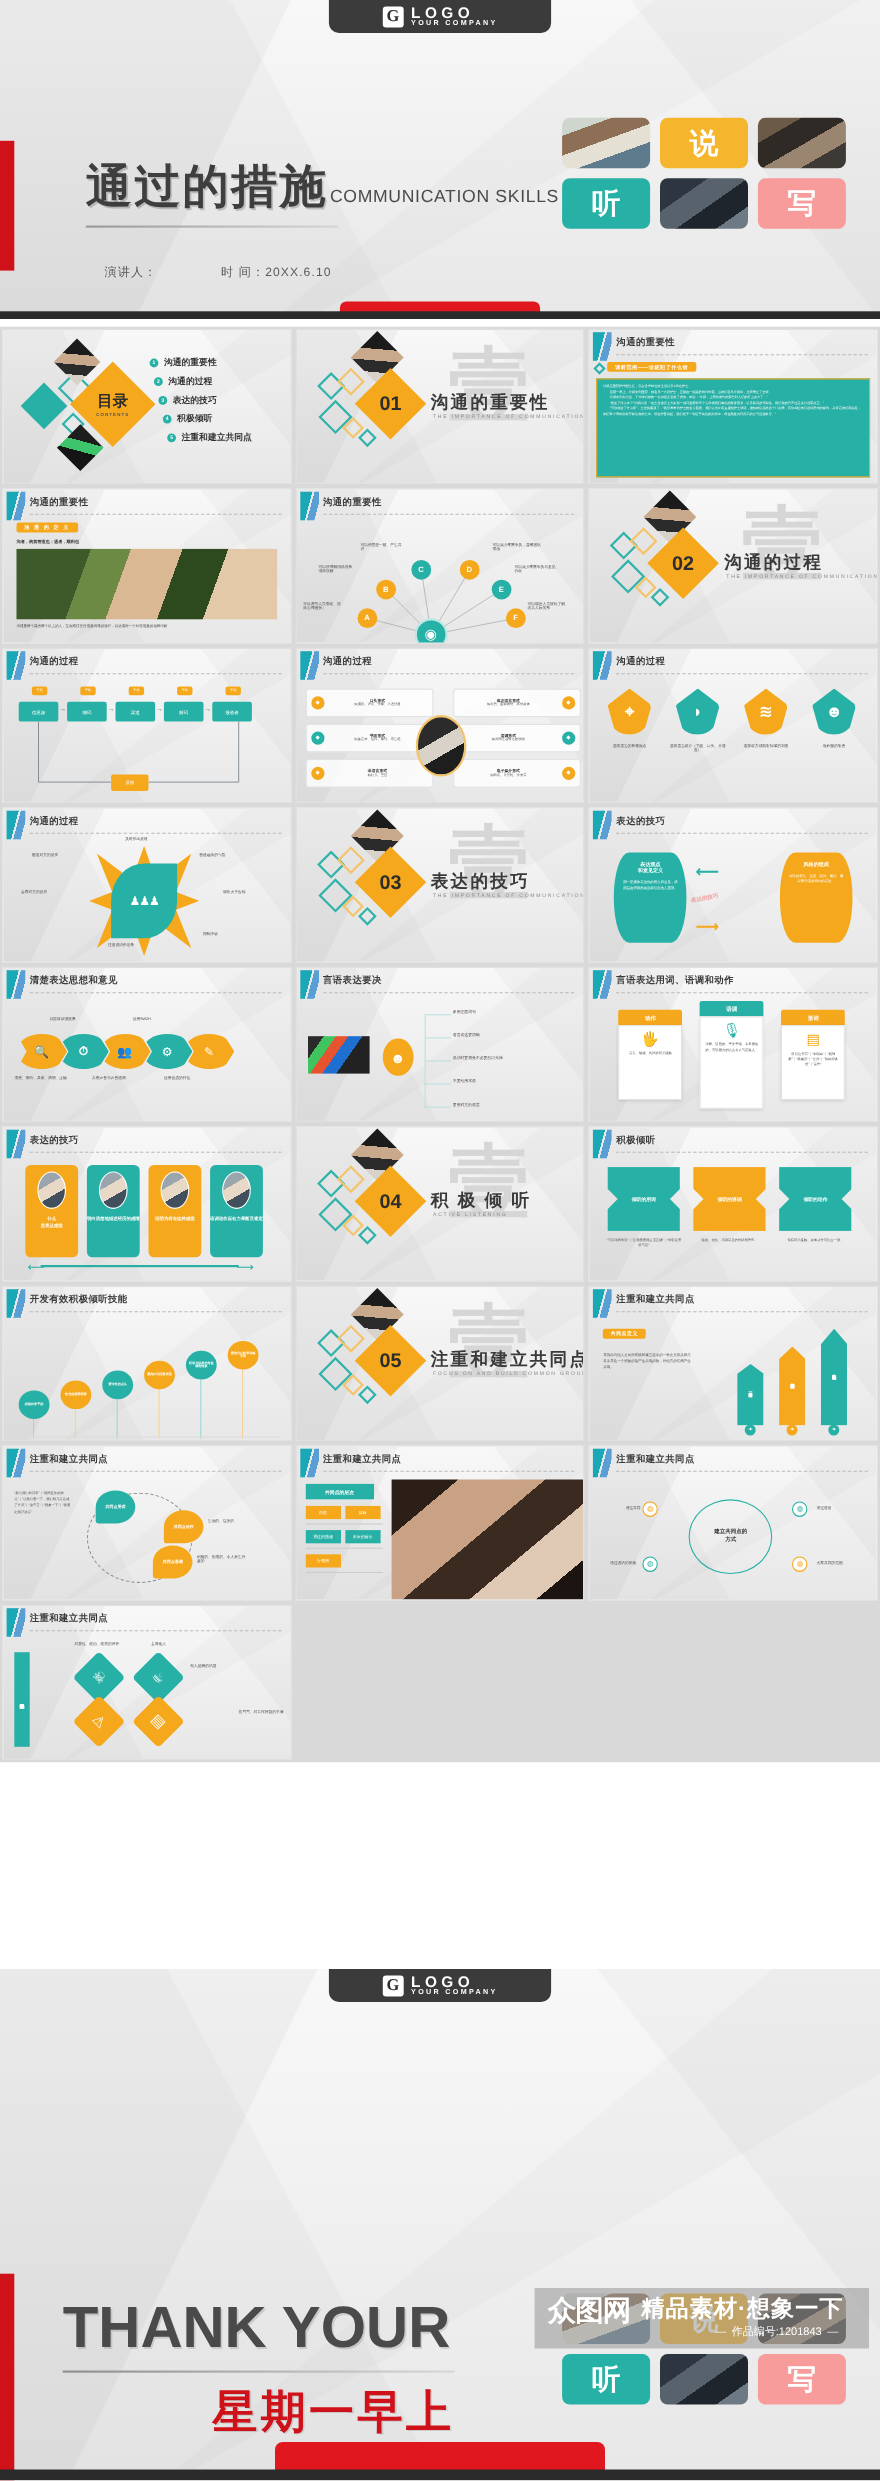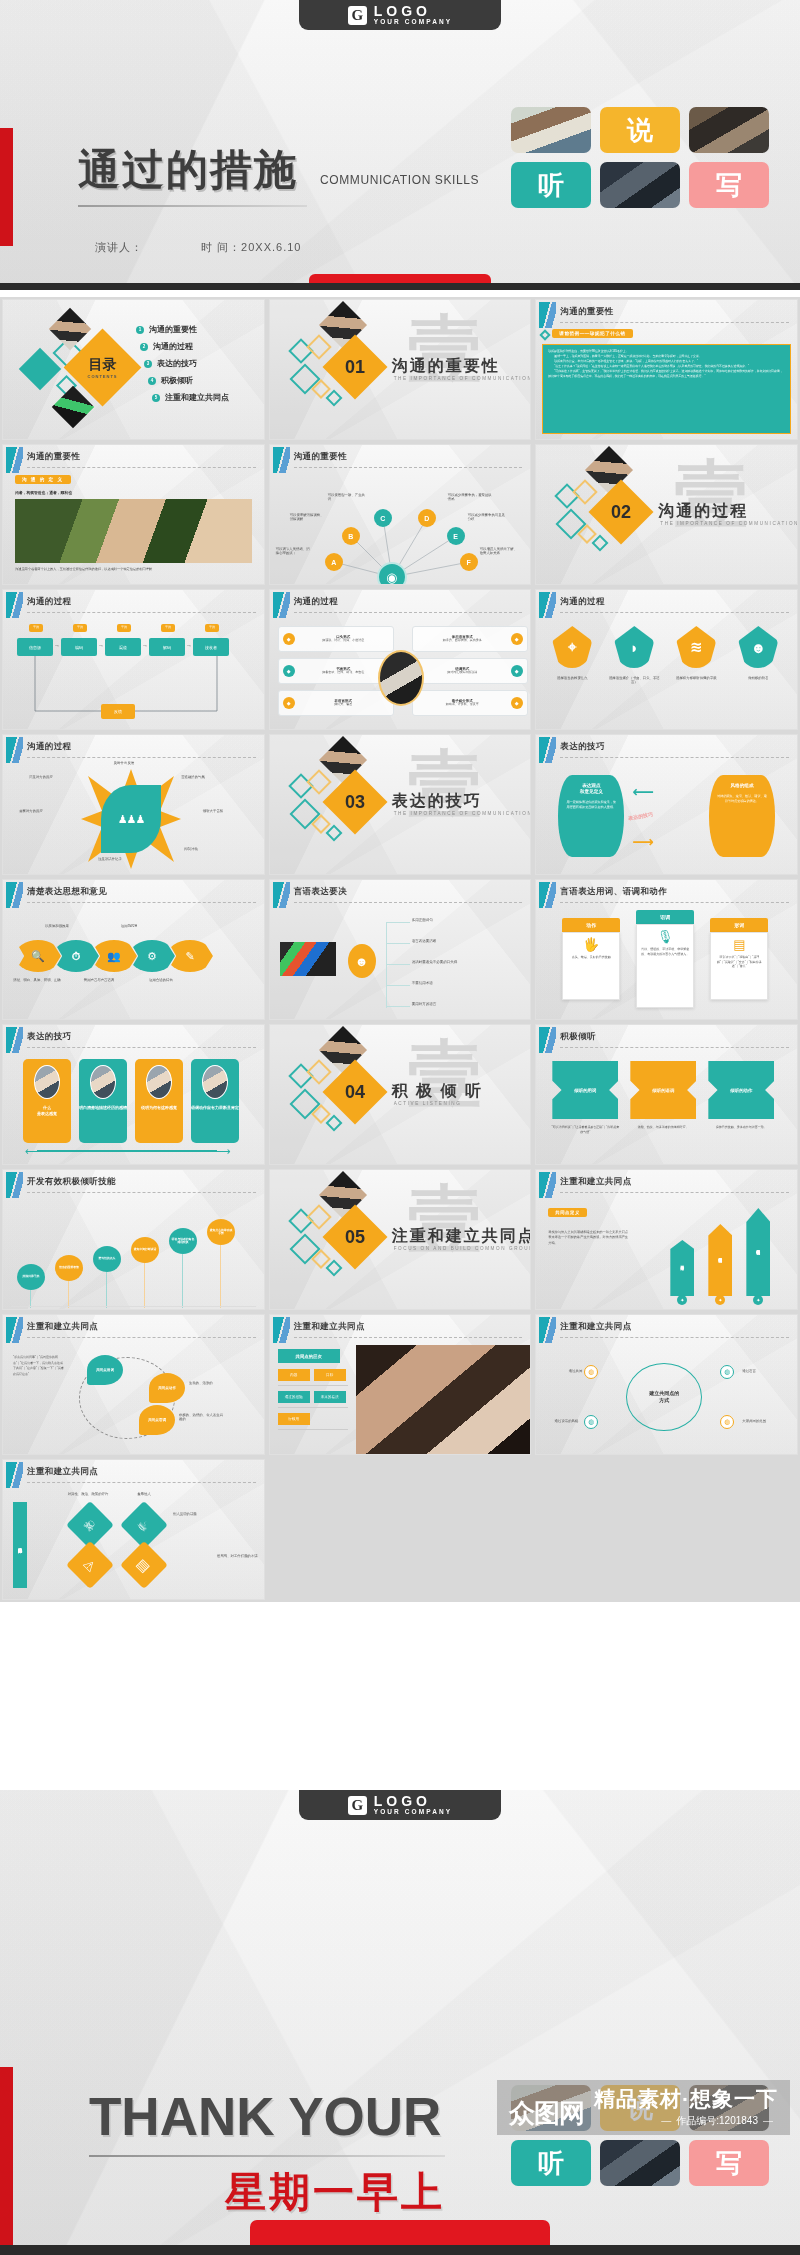--- a/index.html
+++ b/index.html
@@ -45,21 +45,21 @@
   .cover { position: absolute; left: 0; top: 0; width: 800px; height: 290px; overflow: hidden; }
   .cover .redbar {
     position: absolute; left: 0; top: 128px; width: 13px; height: 118px; background: #cf1219; z-index: 3;
   }
   .cover-left { position: absolute; left: 78px; top: 142px; z-index: 3; }
   .cover-cn {
     font-size: 42px; font-weight: bold; color: #3e3e3e; letter-spacing: 2px;
     text-shadow: 1.5px 1.5px 0 rgba(0,0,0,0.18);
     display: inline-block; vertical-align: baseline;
   }
-  .cover-en { font-size: 12px; color: #4a4a4a; letter-spacing: 0.6px; margin-left: 22px; }
+  .cover-en { font-size: 16px; color: #4a4a4a; letter-spacing: 0.6px; margin-left: 2px; }
   .cover-rule { width: 229px; height: 2px; background: linear-gradient(90deg,#9a9a9a,#d6d6d6); margin-top: 7px; }
   .cover-sub {
     font-size: 35px; font-weight: bold; color: #cf1219; letter-spacing: 3px;
     text-align: right; width: 229px; margin-top: 4px;
     text-shadow: 1.5px 1.5px 0 rgba(0,0,0,0.14);
   }
   .cover-meta {
     position: absolute; left: 95px; top: 240px; z-index: 3;
     display: flex; gap: 58px; font-size: 11px; color: #5a5a5a; letter-spacing: 1px;
   }
@@ -153,43 +153,43 @@
   .lbl { font-size: 3.4px; color: #4a4a4a; line-height: 1.3; }
   .ybar { background: #f5a81c; color: #fff; font-size: 5px; font-weight: bold;
           padding: 2px 7px; border-radius: 2px; display: inline-block; letter-spacing: .5px; }
   .circ { border-radius: 50%; display: flex; align-items: center; justify-content: center;
           color: #fff; font-weight: bold; }
   .pent { clip-path: polygon(50% 0%, 100% 36%, 81% 100%, 19% 100%, 0% 36%); }
 
   
   .thanks { position: absolute; left: 0; top: 1790px; width: 800px; height: 465px; overflow: hidden; }
   .thanks .redbar { position: absolute; left: 0; top: 277px; width: 13px; height: 250px; background: #cf1219; z-index: 3; }
-  .ty-wrap { position: absolute; left: 57px; top: 300px; z-index: 3; margin-left: 32px; }
+  .ty-wrap { position: absolute; left: 57px; top: 300px; z-index: 3; }
   .ty-en {
     font-size: 53px; font-weight: bold; color: #4a4a4a; letter-spacing: 0px; line-height: 1;
     text-shadow: 1.5px 1.5px 0 rgba(0,0,0,0.12);
   }
   .ty-rule { width: 356px; height: 2px; background: linear-gradient(90deg,#8f8f8f,#d8d8d8); margin-top: 12px; }
   .ty-cn {
     font-size: 41px; font-weight: bold; color: #cf1219; letter-spacing: 3px;
     text-align: right; width: 356px; margin-top: 8px;
     text-shadow: 1.5px 1.5px 0 rgba(0,0,0,0.12);
   }
   .thanks .tiles { top: 295px; right: 31px; }
   .thanks-redfoot {
     position: absolute; left: 50%; transform: translateX(-50%); bottom: 5px;
     width: 300px; height: 30px; background: #e1171f; border-radius: 7px 7px 0 0; z-index: 4;
   }
   .thanks-darkfoot { position: absolute; left: 0; bottom: 0; width: 800px; height: 10px; background: #2b2b2b; z-index: 5; }
 
   
   .wm {
     position: absolute; right: 10px; bottom: 120px; z-index: 8;
-    background: rgba(150,150,150,0.55); padding: 7px 12px 9px 12px;
-    display: flex; align-items: flex-end; gap: 10px; color: #fff;
+    background: rgba(150,150,150,0.55); padding: 7px 23px 9px 12px;
+    display: flex; align-items: flex-start; gap: 10px; color: #fff;
   }
   .wm-logo { font-size: 26px; font-weight: bold; letter-spacing: -1px; line-height: 1; }
   .wm-right { line-height: 1.15; }
   .wm-main { font-size: 21px; font-weight: bold; letter-spacing: 1px; }
   .wm-sub { font-size: 10px; text-align: right; margin-top: 3px; }
   .wm-sub::before, .wm-sub::after { content: "—"; opacity: .8; margin: 0 5px; }
 </style>
 </head>
 <body>
 

